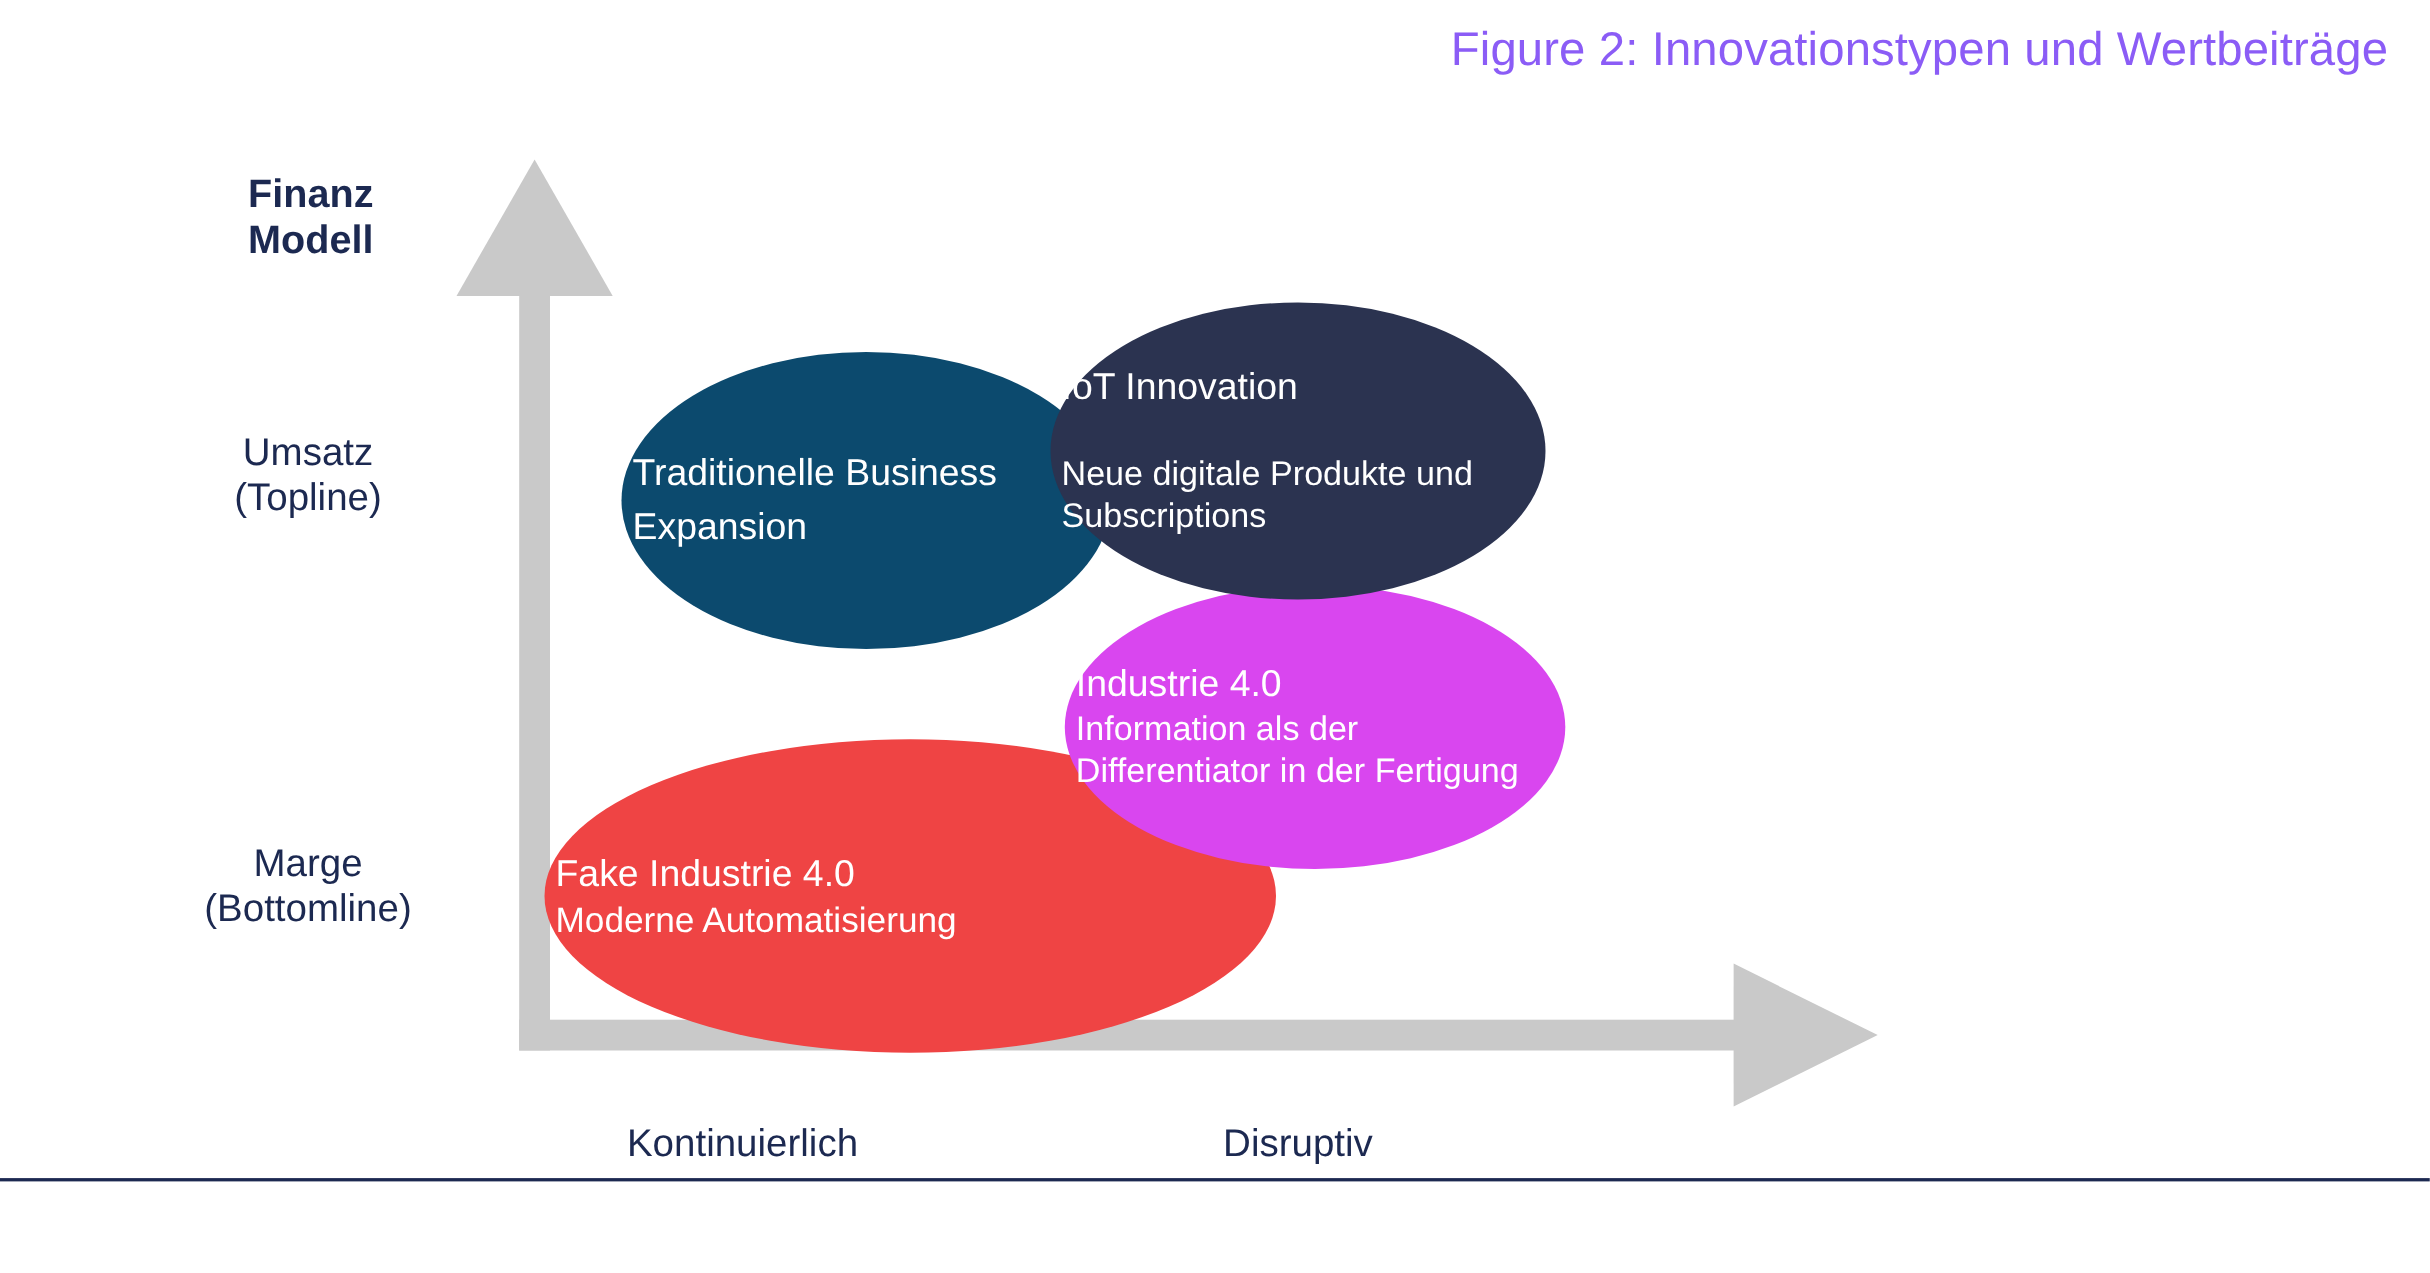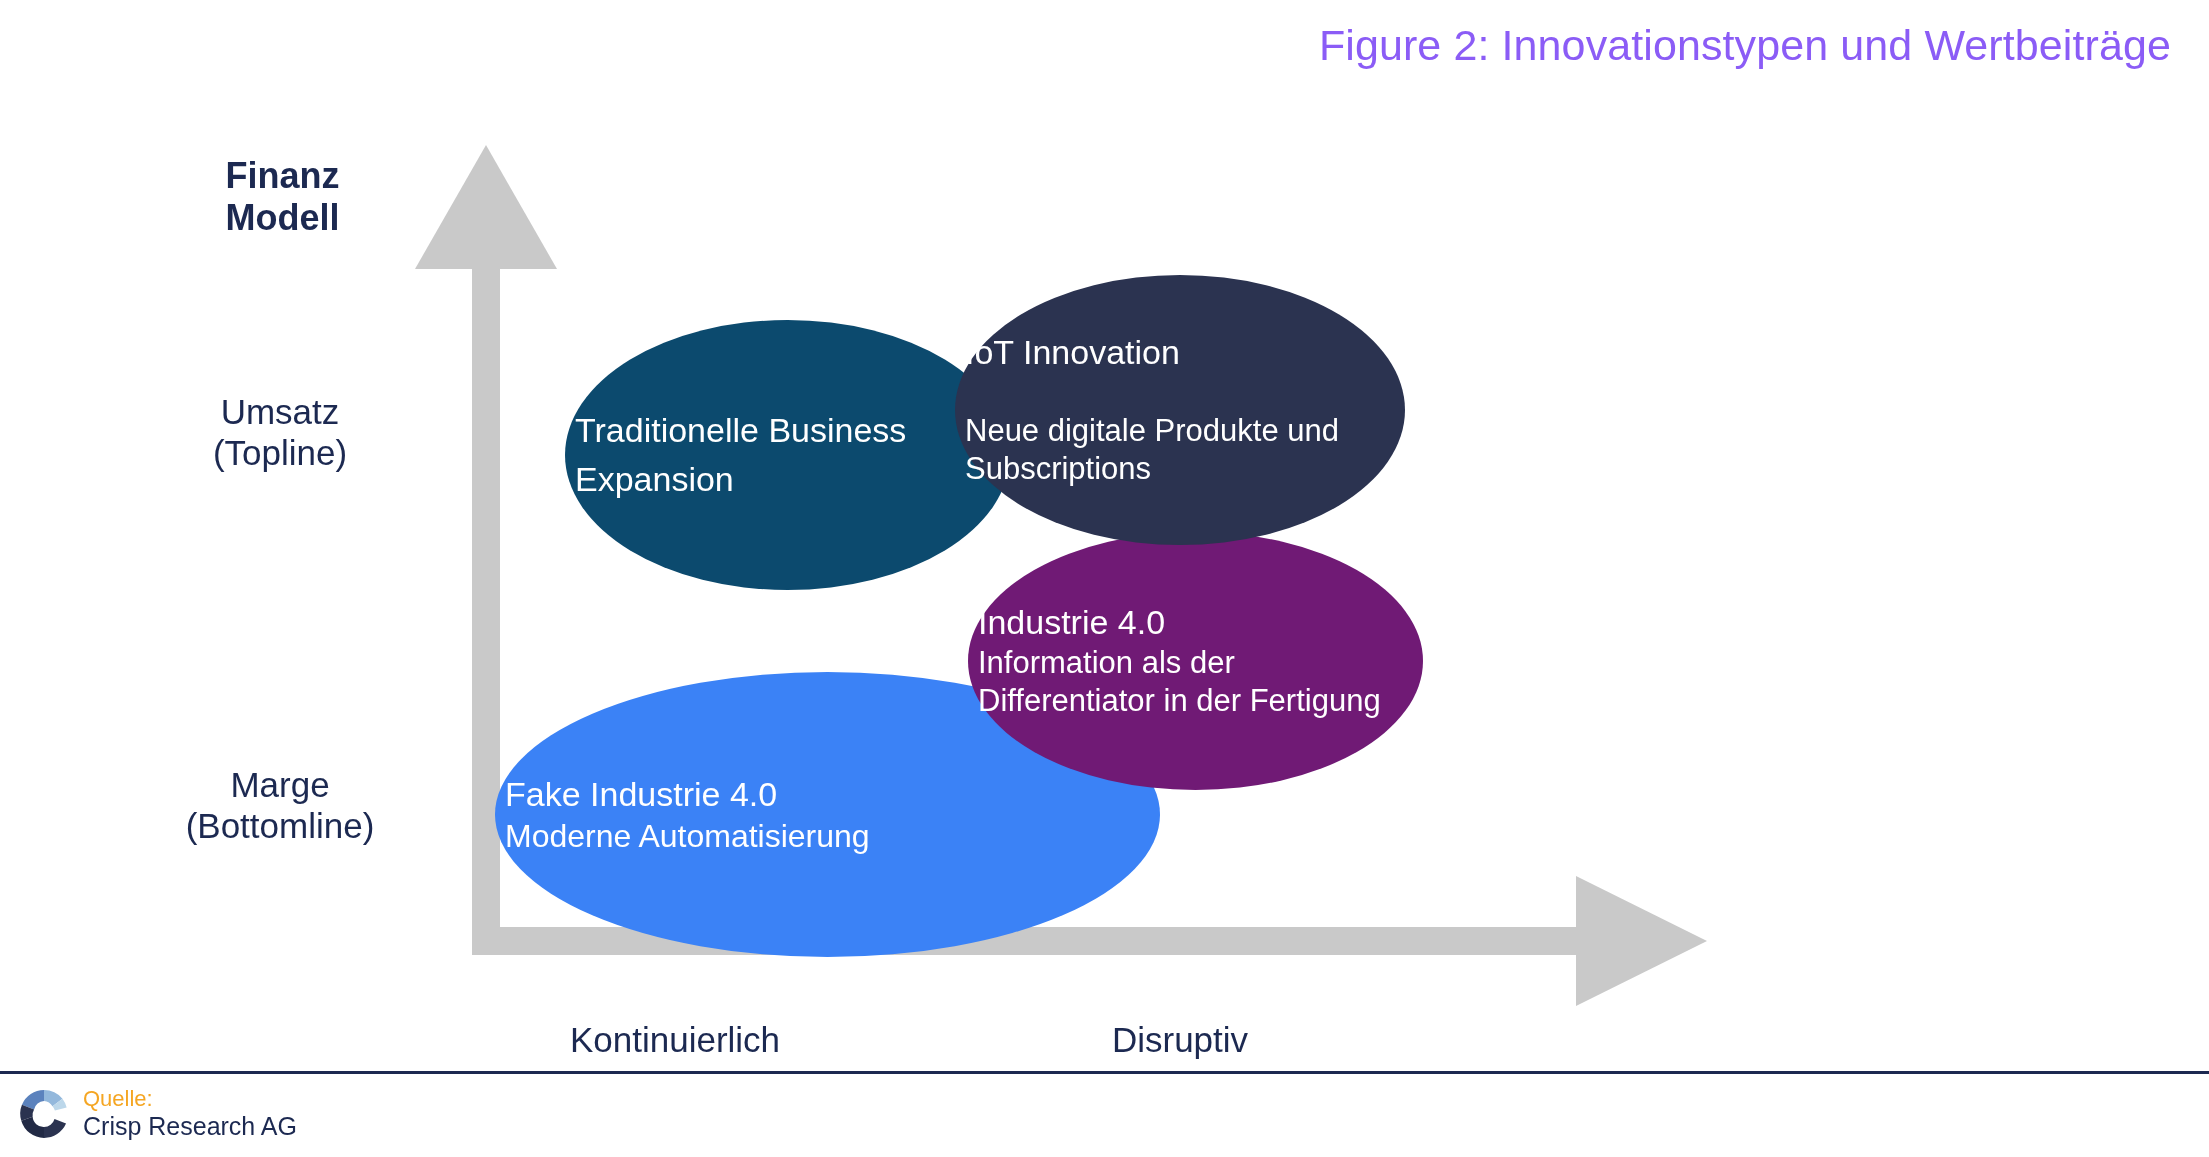--- a/index.html
+++ b/index.html
@@ -113,30 +113,30 @@
   #bubble-traditional {
     left: 565px; top: 320px; width: 445px; height: 270px;
     background: #0c4a6e;
     z-index: 2;
   }
   #bubble-traditional .headline { font-size: 34px; line-height: 1.45; }
 
   
   #bubble-fake {
     left: 495px; top: 672px; width: 665px; height: 285px;
-    background: #3b82f6;
+    background: #ef4444;
     z-index: 3;
   }
   #bubble-fake .headline { font-size: 34px; }
   #bubble-fake .sub      { font-size: 32px; }
 
   
   #bubble-industrie {
     left: 968px; top: 532px; width: 455px; height: 258px;
-    background: #701a75;
+    background: #d946ef;
     z-index: 4;
   }
   #bubble-industrie .headline { font-size: 34px; }
   #bubble-industrie .sub      { font-size: 31px; }
 
   
   #bubble-iot {
     left: 955px; top: 275px; width: 450px; height: 270px;
     background: #2b3350;
     z-index: 5;
@@ -228,37 +228,14 @@
   <div id="bubble-iot" class="bubble">
     <div class="bubble-text">
       <span class="headline">IoT Innovation</span>
       <span class="sub">Neue digitale Produkte
 und Subscriptions</span>
     </div>
   </div>
 
   <div class="footer-rule"></div>
 
-  <div class="footer">
-    <svg class="footer-logo" viewBox="0 0 100 100">
-
-      <g>
-
-        <path d="M 50 4 A 46 46 0 0 0 7.6 32.2 L 30.9 41.4 A 21 21 0 0 1 50 25 Z" fill="#5b82bd"></path>
-
-        <path d="M 50 4 A 46 46 0 0 1 85.5 20.8 L 66.3 35.2 A 21 21 0 0 0 50 25 Z" fill="#93b8dc"></path>
-
-        <path d="M 85.5 20.8 A 46 46 0 0 1 93.6 37.5 L 71.0 43.5 A 21 21 0 0 0 66.3 35.2 Z" fill="#bcd7ea"></path>
-
-        <path d="M 7.6 32.2 A 46 46 0 0 0 6.3 62.9 L 28.2 55.3 A 21 21 0 0 1 30.9 41.4 Z" fill="#2b3350"></path>
-
-        <path d="M 6.3 62.9 A 46 46 0 0 0 50 96 L 50 75 A 21 21 0 0 1 28.2 55.3 Z" fill="#222a45"></path>
-
-        <path d="M 50 96 A 46 46 0 0 0 92.4 68.5 L 70.2 59.5 A 21 21 0 0 1 50 75 Z" fill="#2b3350"></path>
-      </g>
-    </svg>
-    <div class="footer-text">
-      <span class="footer-source-label">Quelle:</span>
-      <span class="footer-source-name">Crisp Research AG</span>
-    </div>
-  </div>
 
 </div>
 
 </body></html>

